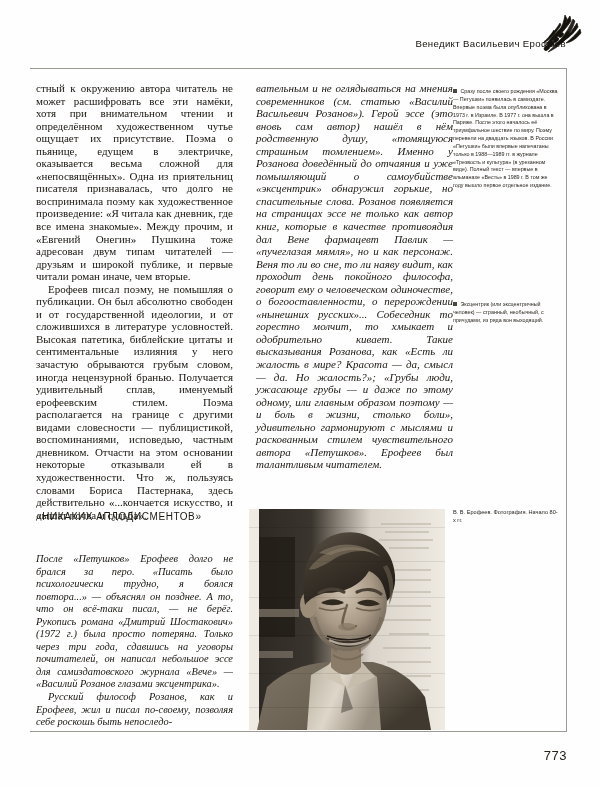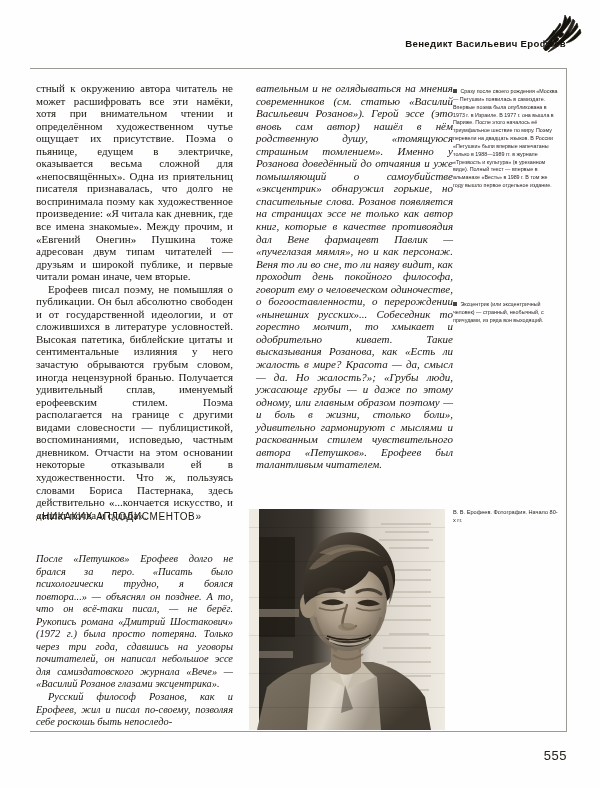--- a/index.html
+++ b/index.html
@@ -27,21 +27,21 @@
   .running-head {
     position: absolute;
     top: 38px;
     left: 0;
     width: 566px;
     text-align: right;
     font-family: "Liberation Sans", "DejaVu Sans", sans-serif;
     font-size: 9.6px;
     letter-spacing: 0.35px;
     color: #16130d;
-    font-weight: 700;
+    font-weight: 400;
   }
 
   .ornament {
     position: absolute;
     top: 13px;
     left: 540px;
     width: 46px;
     height: 44px;
   }
   .ornament svg { display: block; }
@@ -332,15 +332,15 @@
   <div class="note note-1">
     <span class="marker"></span><span>Сразу после своего рождения «Москва — Петушки» появилась в самиздате. Впервые поэма была опубликована в 1973 г. в Израиле. В 1977 г. она вышла в Париже. После этого началось её триумфальное шествие по миру. Поэму перевели на двадцать языков. В России «Петушки» были впервые напечатаны только в 1988—1989 гг. в журнале «Трезвость и культура» (в урезанном виде). Полный текст — впервые в альманахе «Весть» в 1989 г. В том же году вышло первое отдельное издание.</span>
   </div>
 
   <div class="note note-2">
     <span class="marker"></span><span>Эксцентрик (или эксцентричный человек) — странный, необычный, с причудами, из ряда вон выходящий.</span>
   </div>
 
   <div class="caption">В. В. Ерофеев. Фотография. Начало 80-х гг.</div>
 
-  <div class="folio">555</div>
+  <div class="folio">773</div>
 
 </div>
 
 </body></html>

